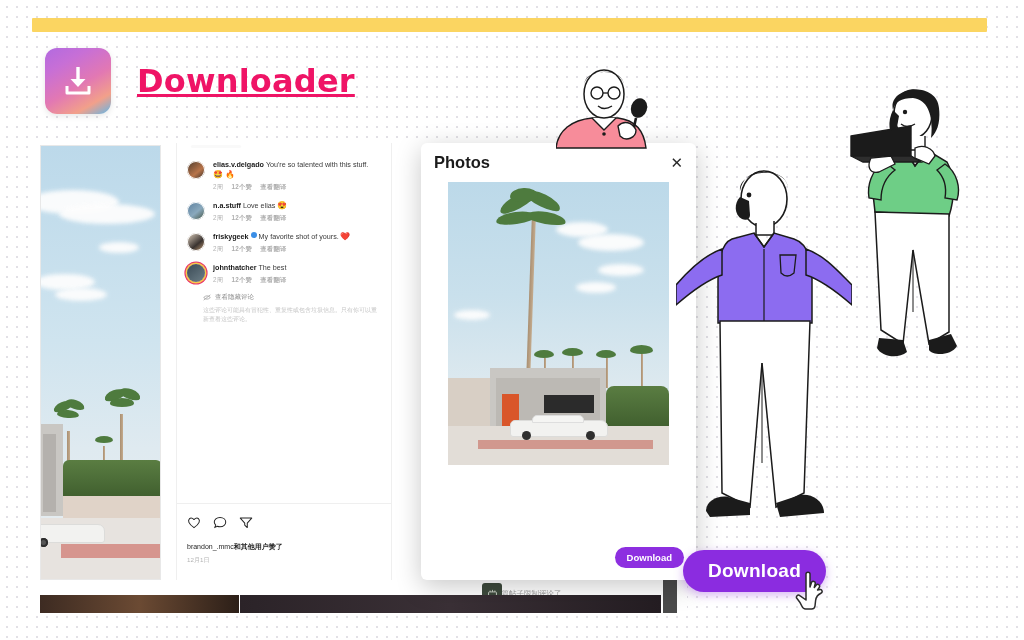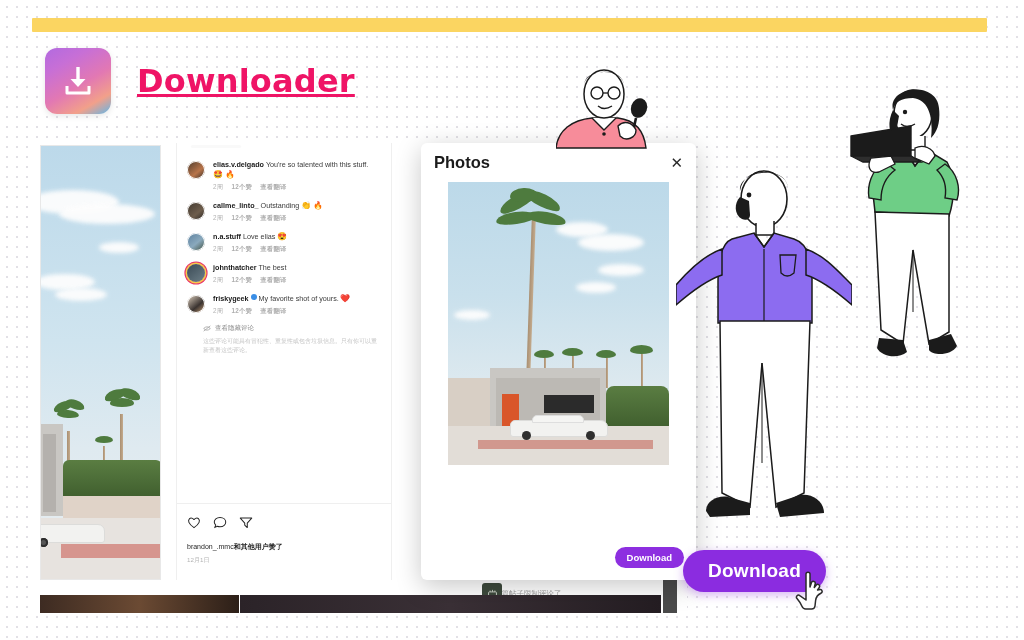--- a/index.html
+++ b/index.html
@@ -234,75 +234,60 @@
         </div>
         <div class="c-line c-emoji">🤩 🔥</div>
         <div class="c-meta">
           <span>2周</span>
           <b>12个赞</b>
           <b>查看翻译</b>
         </div>
       </div>
     </div>
 
-    <div class="comment-row">
-      <div class="avatar a2"></div>
-      <div class="c-body">
-        <div class="c-line">
-          <span class="c-user">callme_linto_</span>
-          <span>Outstanding</span>
-          <span class="c-emoji">👏 🔥</span>
-        </div>
-        <div class="c-meta">
-          <span>2周</span>
-          <b>12个赞</b>
-          <b>查看翻译</b>
-        </div>
-      </div>
-    </div>
 
     <div class="comment-row">
       <div class="avatar a3"></div>
       <div class="c-body">
         <div class="c-line">
           <span class="c-user">n.a.stuff</span>
           <span>Love elias</span>
           <span class="c-emoji">😍</span>
-        </div>
-        <div class="c-meta">
-          <span>2周</span>
-          <b>12个赞</b>
-          <b>查看翻译</b>
-        </div>
-      </div>
-    </div>
-
-    <div class="comment-row">
-      <div class="avatar ring"></div>
-      <div class="c-body">
-        <div class="c-line">
-          <span class="c-user">johnthatcher</span>
-          <span>The best</span>
         </div>
         <div class="c-meta">
           <span>2周</span>
           <b>12个赞</b>
           <b>查看翻译</b>
         </div>
       </div>
     </div>
 
     <div class="comment-row">
       <div class="avatar a4"></div>
       <div class="c-body">
         <div class="c-line">
           <span class="c-user">friskygeek</span>
           <span class="c-verified"></span>
           <span>My favorite shot of yours.</span>
           <span class="c-emoji">❤️</span>
+        </div>
+        <div class="c-meta">
+          <span>2周</span>
+          <b>12个赞</b>
+          <b>查看翻译</b>
+        </div>
+      </div>
+    </div>
+
+    <div class="comment-row">
+      <div class="avatar ring"></div>
+      <div class="c-body">
+        <div class="c-line">
+          <span class="c-user">johnthatcher</span>
+          <span>The best</span>
         </div>
         <div class="c-meta">
           <span>2周</span>
           <b>12个赞</b>
           <b>查看翻译</b>
         </div>
       </div>
     </div>
 
     <div class="hidden-note">

